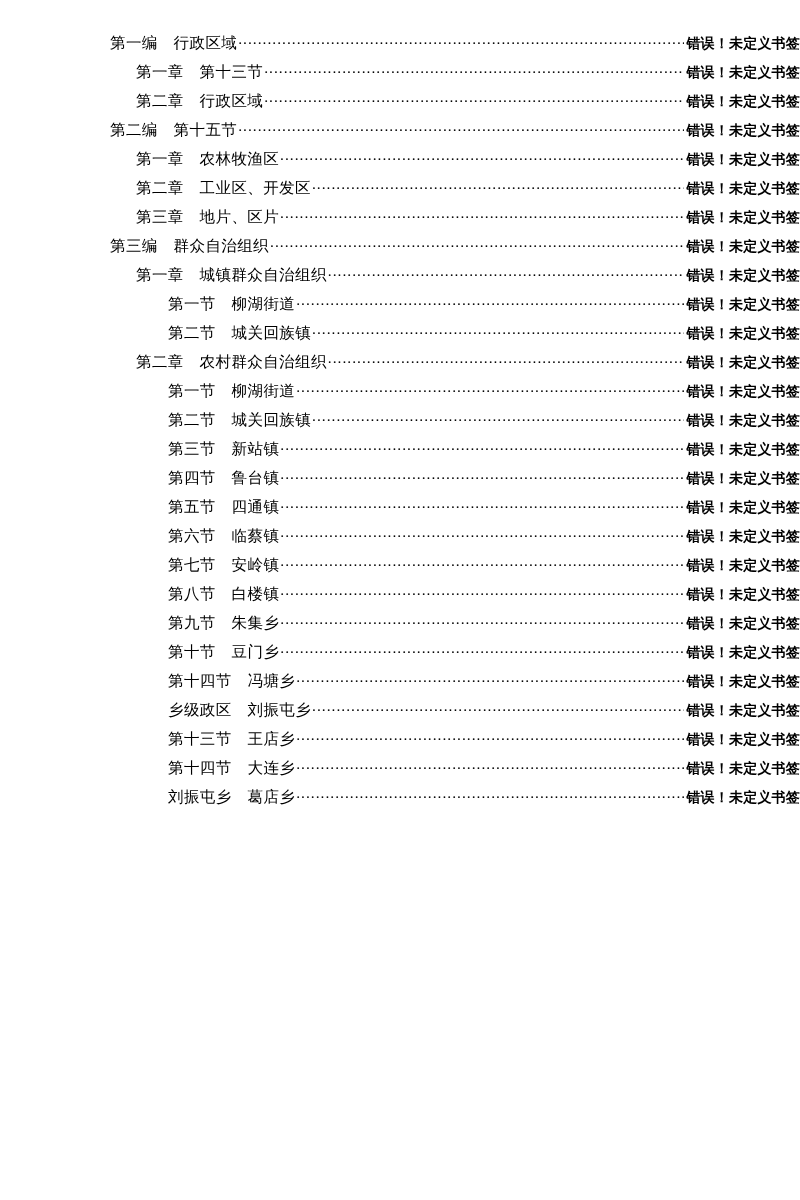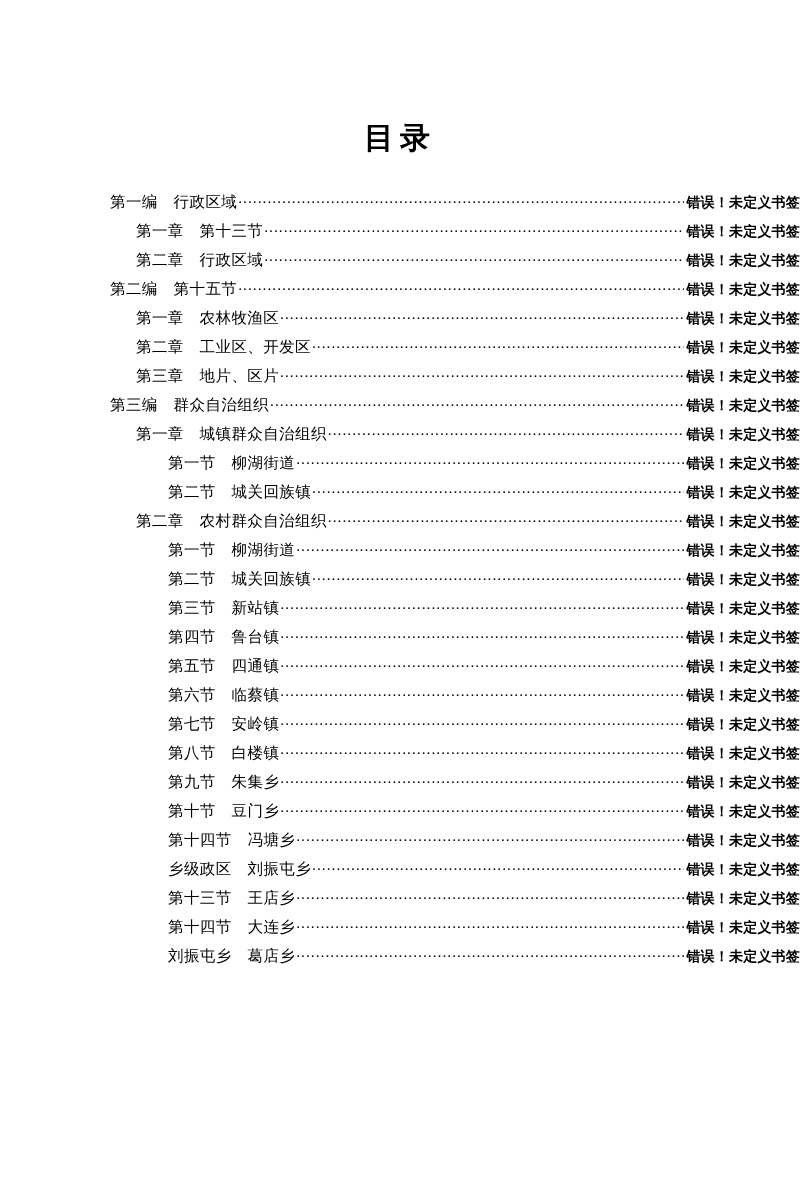--- a/index.html
+++ b/index.html
@@ -73,21 +73,20 @@
     padding-left: 1px;
   }
   .lvl-1 { padding-left: 0px; }
   .lvl-2 { padding-left: 26px; }
   .lvl-3 { padding-left: 58px; justify-content: space-between; }
 </style>
 </head>
 <body>
 
 <div class="page">
-  <div class="doc-title">目录</div>
   <div class="toc">
       <div class="toc-entry lvl-1">
         <span class="label">第一编　行政区域</span>
         <span class="leader"></span>
         <span class="pageref">错误！未定义书签</span>
       </div>
       <div class="toc-entry lvl-2">
         <span class="label">第一章　第十三节</span>
         <span class="leader"></span>
         <span class="pageref">错误！未定义书签</span>

